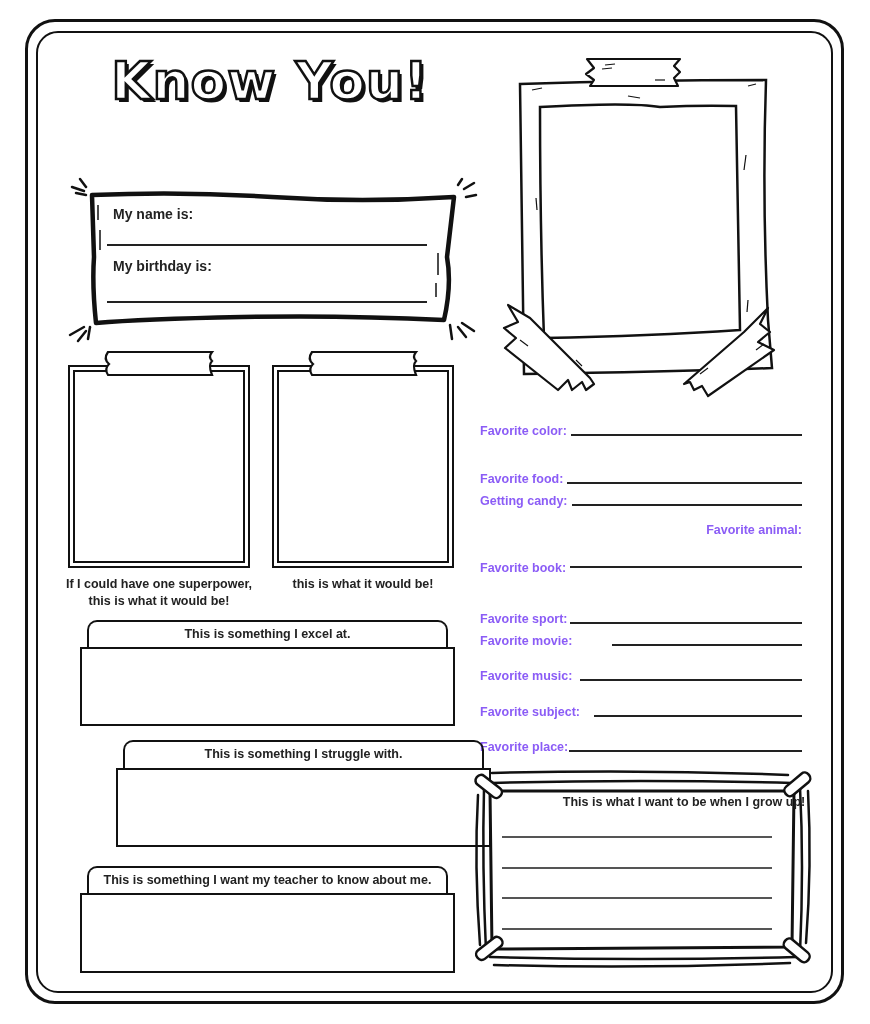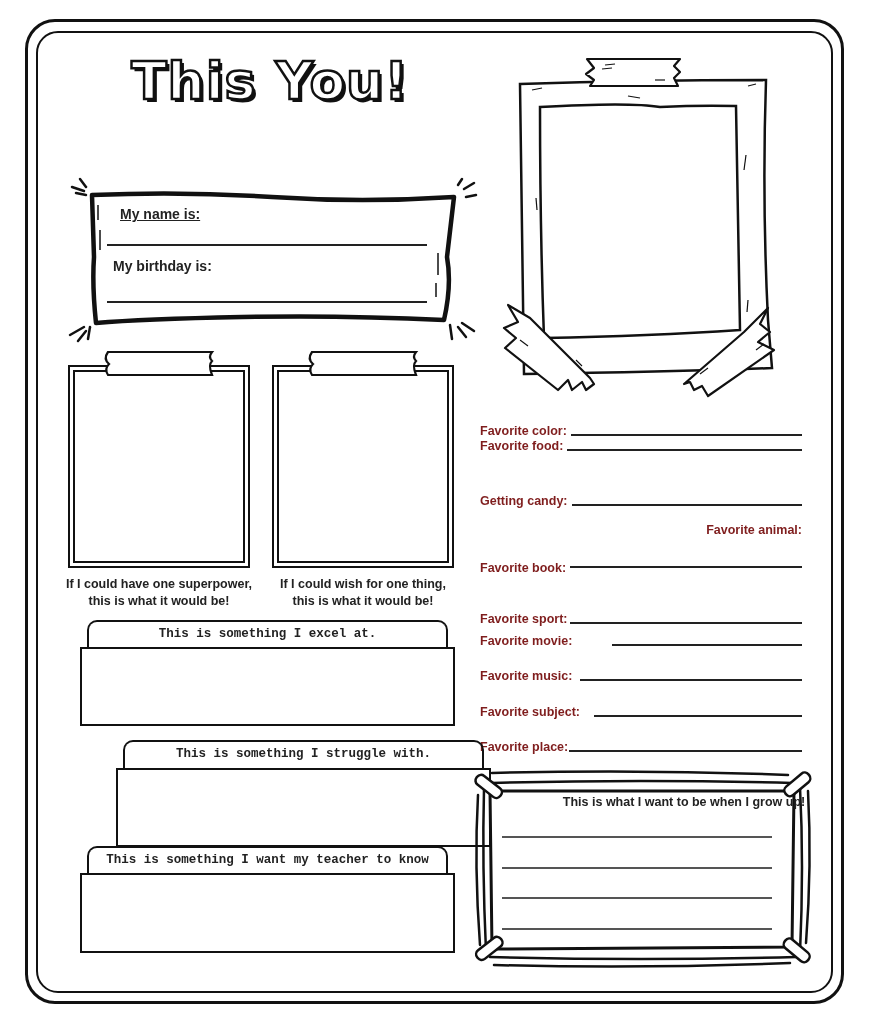--- a/index.html
+++ b/index.html
@@ -30,44 +30,44 @@
 
   
   .small-frame { position: absolute; width: 182px; height: 203px; border: 2.5px solid #111; }
   .small-frame .inner { position: absolute; left: 3px; top: 3px; right: 3px; bottom: 3px; border: 2px solid #111; }
   .tape-svg { position: absolute; }
   .frame-caption { position: absolute; width: 220px; text-align: center; font-weight: bold;
     font-size: 12.5px; line-height: 17px; color: #222; }
 
   
   .fav-row { position: absolute; left: 480px; width: 322px; height: 20px; display: flex; align-items: flex-end; }
-  .fav-label { font-weight: bold; font-size: 12.5px; color: #7f1d1d; white-space: nowrap; line-height: 14px; }
+  .fav-label { font-weight: bold; font-size: 12.5px; color: #8b5cf6; white-space: nowrap; line-height: 14px; }
   .fav-line { flex: 1; height: 2px; background: #222; margin-left: 4px; margin-bottom: 2px; }
 
   
   .tab-box { position: absolute; left: 80px; width: 375px; }
   .tab-head { position: absolute; left: 7px; right: 7px; top: 0; height: 44px;
     border: 2.5px solid #111; border-bottom: none; border-radius: 10px 10px 0 0;
-    text-align: center; font-weight: bold; font-size: 12.5px; line-height: 24px; color: #222; font-family: Liberation Mono, monospace; }
+    text-align: center; font-weight: bold; font-size: 12.5px; line-height: 24px; color: #222; }
   .tab-body { position: absolute; left: 0; right: 0; border: 2.5px solid #111; background: #fff; }
 
   
   .grow-svg { position: absolute; left: 470px; top: 765px; }
   .grow-title { position: absolute; left: 490px; top: 795px; width: 300px; text-align: center;
     font-weight: bold; font-size: 12.5px; color: #222; margin-left: 44px; }
   .grow-line { position: absolute; left: 502px; width: 270px; height: 1.5px; background: #555; }
 </style>
 </head>
 <body>
 
 <div class="outer-border"></div>
 <div class="inner-border"></div>
 
 <div class="title">
-  <span>This You!</span>
+  <span>Know You!</span>
 </div>
 
 <svg class="name-box-svg" width="420" height="170" viewBox="0 0 420 170">
   <path d="M30 20 Q120 16 210 22 T392 22 L385 82 Q390 110 382 145 Q280 140 180 142 T34 148 Q30 110 32 82 Z" fill="none" stroke="#111" stroke-width="4.5" stroke-linejoin="round"></path>
   <line x1="36" y1="30" x2="36" y2="45" stroke="#111" stroke-width="1.5"></line>
   <line x1="38" y1="55" x2="38" y2="75" stroke="#111" stroke-width="1.5"></line>
   <line x1="376" y1="78" x2="376" y2="100" stroke="#111" stroke-width="1.5"></line>
   <line x1="374" y1="108" x2="374" y2="122" stroke="#111" stroke-width="1.5"></line>
 
   <g stroke="#111" stroke-width="2.5" stroke-linecap="round">
@@ -78,21 +78,21 @@
       <line x1="402" y1="14" x2="412" y2="8"></line>
       <line x1="404" y1="22" x2="414" y2="20"></line>
     <line x1="8" y1="160" x2="22" y2="152"></line>
       <line x1="16" y1="166" x2="24" y2="156"></line>
       <line x1="26" y1="164" x2="28" y2="152"></line>
     <line x1="388" y1="150" x2="390" y2="164"></line>
       <line x1="396" y1="152" x2="404" y2="162"></line>
       <line x1="400" y1="148" x2="412" y2="156"></line>
   </g>
 </svg>
-<div class="name-label" style="left:120px; top:206px;text-decoration:underline;">My name is:</div>
+<div class="name-label" style="left:113px; top:206px;">My name is:</div>
 <div class="name-line" style="left:107px; top:244px; width:320px;"></div>
 <div class="name-label" style="left:113px; top:258px;">My birthday is:</div>
 <div class="name-line" style="left:107px; top:301px; width:320px;"></div>
 
 <svg class="big-frame-svg" width="300" height="350" viewBox="0 0 300 350">
 
   <path d="M30 34 Q150 30 276 30 Q272 150 278 270 L282 318 Q180 322 34 324 Q32 180 30 34 Z" fill="#fff" stroke="#111" stroke-width="2.5"></path>
 
   <path d="M50 57 Q140 52 170 57 Q210 55 246 56 L250 280 Q160 286 54 288 Q50 180 50 57 Z" fill="#fff" stroke="#111" stroke-width="2.5"></path>
 
@@ -133,29 +133,28 @@
   <div>this is what it would be!</div>
 </div>
 
 <div class="small-frame" style="left:272px; top:365px;">
     <div class="inner"></div>
   </div>
 <svg class="tape-svg" style="left:304px; top:349px;" width="118" height="30" viewBox="0 0 118 30">
   <path d="M8 3 L112 3 Q108 8 112 12 Q108 16 112 26 L8 26 Q4 20 9 15 Q3 10 8 3 Z" fill="#fff" stroke="#111" stroke-width="2.2"></path>
 </svg>
 <div class="frame-caption" style="left:253px; top:576px;">
-  <div>If I could wish for one thing,</div>
   <div>this is what it would be!</div>
 </div>
 
 <div class="fav-row" style="top:418px;">
     <span class="fav-label">Favorite color:</span>
     <span class="fav-line"></span>
   </div>
-<div class="fav-row" style="top:433px;">
+<div class="fav-row" style="top:466px;">
     <span class="fav-label">Favorite food:</span>
     <span class="fav-line"></span>
   </div>
 <div class="fav-row" style="top:488px;">
     <span class="fav-label">Getting candy:</span>
     <span class="fav-line"></span>
   </div>
 <div class="fav-row" style="top:523px;flex-direction:column;">
     <span class="fav-label">Favorite animal:</span>
     <span class="fav-line" style="margin-left:10px;"></span>
@@ -186,21 +185,21 @@
   </div>
 
 <div class="tab-box" style="top:620px; height:106px;">
   <div class="tab-head">This is something I excel at.</div>
   <div class="tab-body" style="top:27px; height:79px;"></div>
 </div>
 <div class="tab-box" style="top:740px; height:107px;margin-left:36px;">
   <div class="tab-head">This is something I struggle with.</div>
   <div class="tab-body" style="top:28px; height:79px;"></div>
 </div>
-<div class="tab-box" style="top:846px; height:107px;">
+<div class="tab-box" style="top:866px; height:107px;">
   <div class="tab-head">This is something I want my teacher to know about me.</div>
   <div class="tab-body" style="top:27px; height:80px;"></div>
 </div>
 
 <svg class="grow-svg" width="345" height="205" viewBox="0 0 345 205">
   <g fill="none" stroke="#111" stroke-width="2.5" stroke-linecap="round">
 
     <path d="M22 8 Q170 4 318 10"></path>
     <path d="M8 30 Q4 100 10 180"></path>
     <path d="M338 26 Q342 100 336 178"></path>

